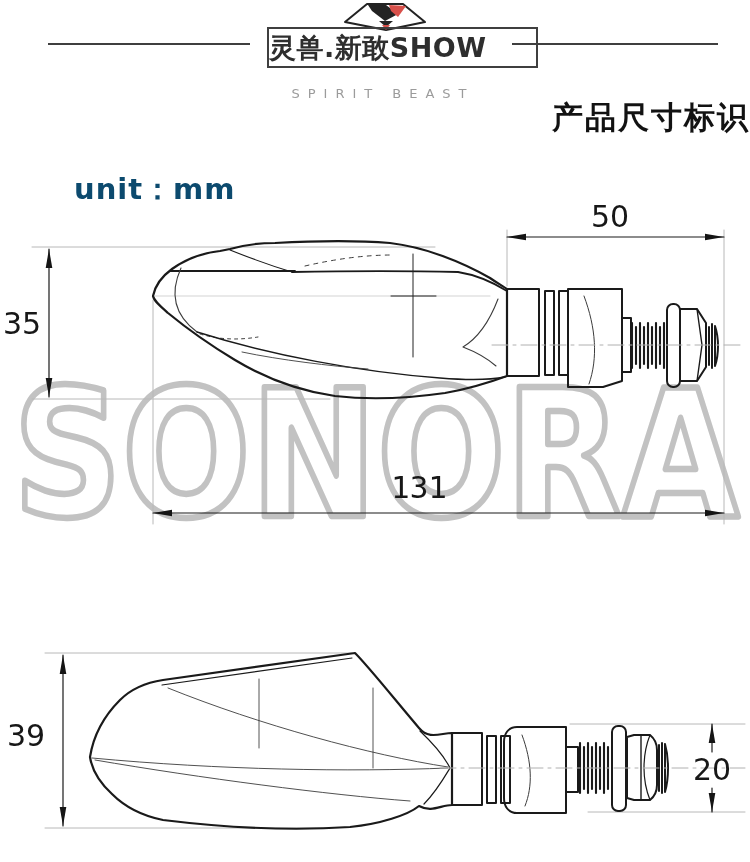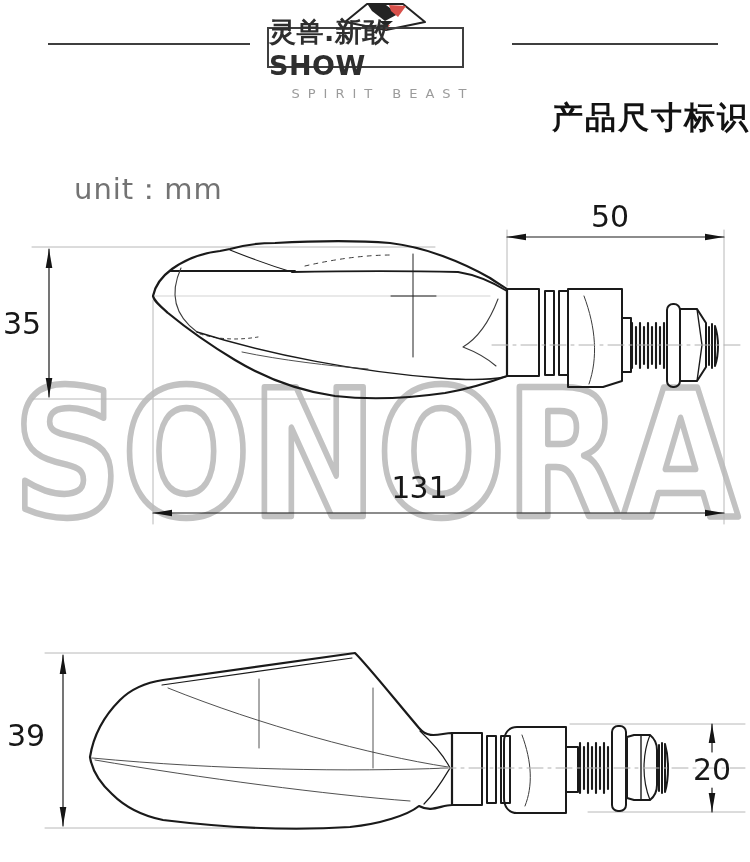--- a/index.html
+++ b/index.html
@@ -2,29 +2,29 @@
 <html><head>
 <meta charset="utf-8">
 <style>
   html,body{margin:0;padding:0;background:#ffffff;}
   #page{position:relative;width:750px;height:862px;background:#fff;overflow:hidden;
         font-family:"DejaVu Sans","Liberation Sans",sans-serif;}
   .abs{position:absolute;}
   .rule{height:0;border-top:2px solid #3f3f3f;}
   #rule-left{left:48px;top:43px;width:202px;}
   #rule-right{left:512px;top:43px;width:206px;}
-  #brand-box{left:267px;top:27px;width:197px;height:41px;border:2px solid #3f3f3f;
-             box-sizing:border-box;display:flex;align-items:center;justify-content:flex-end;
+  #brand-box{left:267px;top:27px;width:271px;height:41px;border:2px solid #3f3f3f;
+             box-sizing:border-box;display:flex;align-items:center;justify-content:flex-start;
              font-size:27px;font-weight:600;color:#2e2e2e;letter-spacing:.5px;background:transparent;}
   #logo{left:341px;top:0;width:88px;height:32px;}
   #brand-sub{left:0;top:86px;width:766px;text-align:center;font-size:13px;color:#9b9b9b;
              letter-spacing:8px;font-weight:500;}
   #page-title{left:0;top:97px;width:750px;text-align:right;font-size:31px;font-weight:600;
               color:#121212;letter-spacing:2px;}
-  #unit-label{left:74px;top:170px;font-size:29px;font-weight:400;color:#737373;letter-spacing:1px;}
+  #unit-label{left:74px;top:170px;font-size:29px;font-weight:700;color:#0c4a6e;letter-spacing:1px;}
   #drawing{left:0;top:0;width:750px;height:862px;}
   .dimtxt{font:30px "DejaVu Sans","Liberation Sans",sans-serif;fill:#171717;}
   .dimmono{font:31px "DejaVu Sans Mono","Liberation Mono",monospace;fill:#171717;}
   .wm{font-family:"DejaVu Sans",sans-serif;font-weight:bold;}
 </style>
 </head>
 <body>
 
 <div id="page">
 

